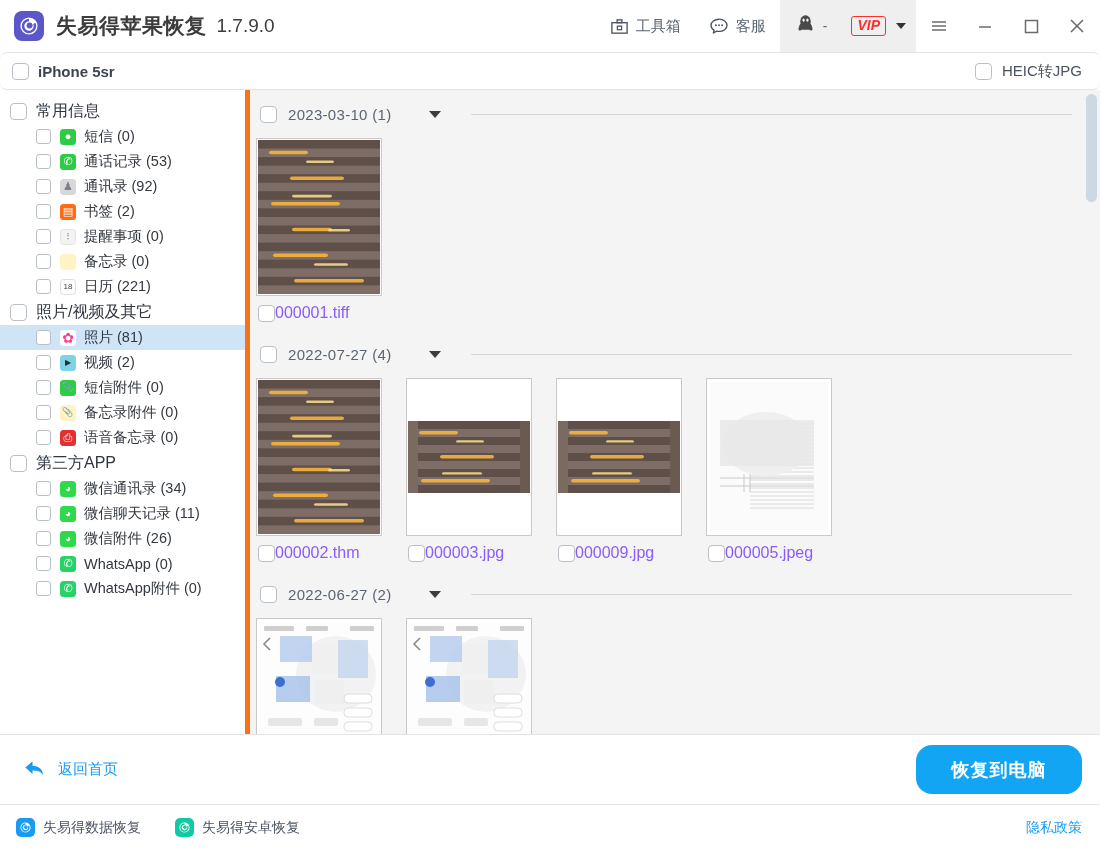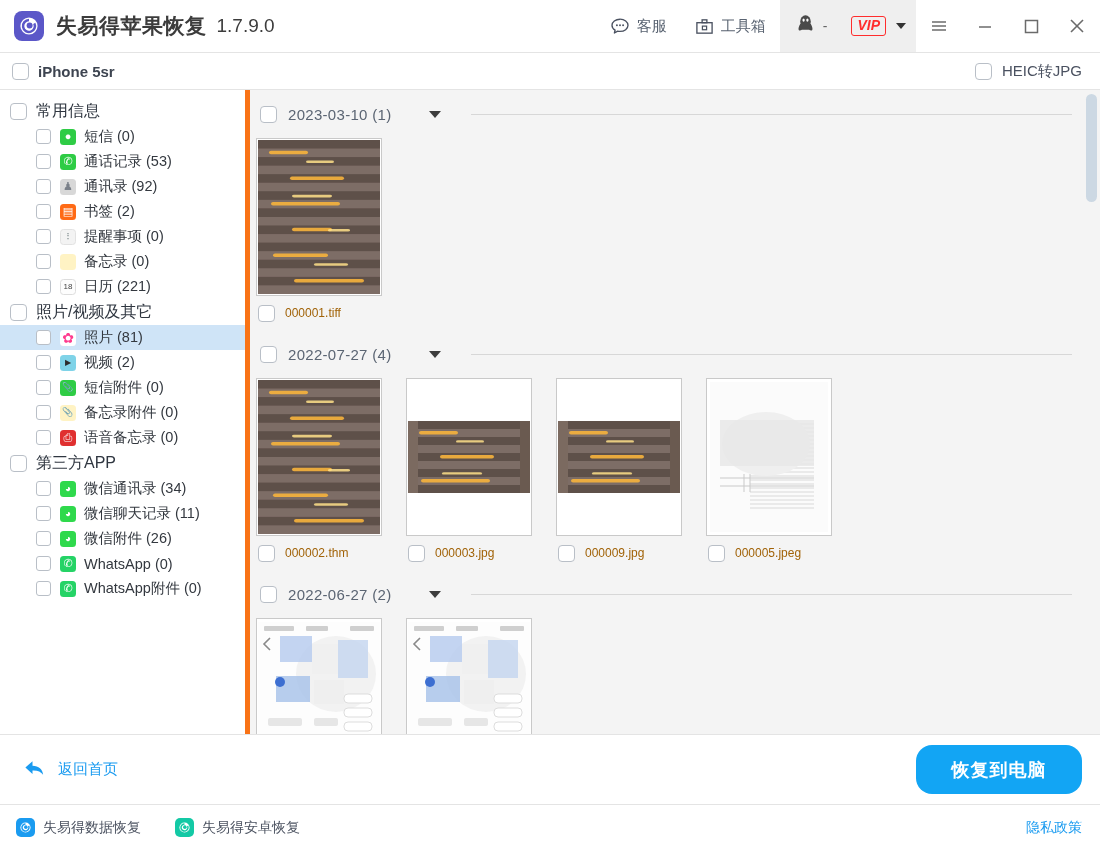--- a/index.html
+++ b/index.html
@@ -53,21 +53,21 @@
   .win-btn {
     width: 46px; height: 52px; display: flex; align-items: center; justify-content: center;
     cursor: default;
   }
   .win-btn svg { display: block; }
 
   
   .devicebar {
     flex: 0 0 38px; height: 38px; display: flex; align-items: center;
     border-top: 1px solid #e4e4e4; border-bottom: 1px solid #e4e4e4;
-    background: #fff; padding: 0 18px 0 12px;
+    background: #fff; padding: 0 18px 0 12px; border-radius: 7px;
   }
   .device-name { font-size: 15px; font-weight: bold; color: #3d4450; margin-left: 9px; }
   .heic { margin-left: auto; display: flex; align-items: center; }
   .heic-label { font-size: 15px; color: #4a5160; margin-left: 10px; }
 
   
   .cb {
     width: 15px; height: 15px; border: 1px solid #b9bfc7; border-radius: 3px;
     background: #fff; flex: 0 0 15px; cursor: pointer;
   }
@@ -129,21 +129,21 @@
 
   .grid { display: flex; padding-left: 6px; gap: 24px; }
   .cell { width: 126px; }
   .thumb-box {
     width: 126px; height: 158px; border: 1px solid #c9c9c9; background: #fff;
     display: flex; align-items: center; justify-content: center; overflow: hidden;
     cursor: pointer;
   }
   .thumb-inner { width: 100%; height: 100%; display: flex; align-items: center; justify-content: center; }
   .name-row { display: flex; align-items: center; height: 34px; padding-left: 2px; }
-  .name-label { font-size: 12px; color: #a16207; margin-left: 10px; }
+  .name-label { font-size: 16px; color: #8b5cf6; margin-left: 0; }
 
   .scrollbar-track {
     position: absolute; right: 3px; top: 4px; width: 11px; bottom: 4px;
   }
   .scrollbar-thumb {
     position: absolute; left: 0; width: 11px; top: 0px; height: 108px;
     background: #ccd8e3; border-radius: 6px; cursor: pointer;
   }
 
   
@@ -183,38 +183,38 @@
           <circle cx="11.6" cy="10.4" r="3" fill="#5b57c8"></circle>
         </svg>
       </div>
       <div class="brand-title">失易得苹果恢复</div>
       <div class="brand-ver">1.7.9.0</div>
     </div>
 
     <div class="tb-right">
       <div class="tb-item">
         <span>
+          <svg width="19" height="19" viewBox="0 0 20 20">
+            <rect x="2" y="6" width="16" height="11" fill="none" stroke="#4a5160" stroke-width="1.4"></rect>
+            <rect x="7.5" y="3" width="5" height="3" fill="none" stroke="#4a5160" stroke-width="1.4"></rect>
+            <rect x="7.8" y="9.6" width="4.4" height="3.8" fill="none" stroke="#4a5160" stroke-width="1.3"></rect>
+          </svg>
+        </span>
+        <span>工具箱</span>
+      </div>
+      <div class="tb-item">
+        <span>
           <svg width="20" height="19" viewBox="0 0 20 19">
             <path d="M10 2.2c-4.5 0-8 2.7-8 6.1 0 2 1.2 3.8 3.1 4.9L4.4 16l3.3-1.8c.74.16 1.5.24 2.3.24 4.5 0 8-2.7 8-6.1S14.5 2.2 10 2.2z" fill="none" stroke="#4a5160" stroke-width="1.35" stroke-linejoin="round"></path>
             <circle cx="6.9" cy="8.3" r="0.95" fill="#4a5160"></circle>
             <circle cx="10" cy="8.3" r="0.95" fill="#4a5160"></circle>
             <circle cx="13.1" cy="8.3" r="0.95" fill="#4a5160"></circle>
           </svg>
         </span>
         <span>客服</span>
-      </div>
-      <div class="tb-item">
-        <span>
-          <svg width="19" height="19" viewBox="0 0 20 20">
-            <rect x="2" y="6" width="16" height="11" fill="none" stroke="#4a5160" stroke-width="1.4"></rect>
-            <rect x="7.5" y="3" width="5" height="3" fill="none" stroke="#4a5160" stroke-width="1.4"></rect>
-            <rect x="7.8" y="9.6" width="4.4" height="3.8" fill="none" stroke="#4a5160" stroke-width="1.3"></rect>
-          </svg>
-        </span>
-        <span>工具箱</span>
       </div>
 
       <div class="tb-account">
         <span>
           <svg width="19" height="22" viewBox="0 0 20 23">
             <ellipse cx="10" cy="9" rx="5.6" ry="6.6" fill="#4a4a4a"></ellipse>
             <path d="M4.4 11.5c-1.4 2.6-2.2 5.1-1.5 6.3.7 1.2 2.4.5 3.3-.3h7.6c.9.8 2.6 1.5 3.3.3.7-1.2-.1-3.7-1.5-6.3z" fill="#4a4a4a"></path>
             <ellipse cx="8" cy="7.4" rx="1.2" ry="1.7" fill="#fff"></ellipse>
             <ellipse cx="12" cy="7.4" rx="1.2" ry="1.7" fill="#fff"></ellipse>
           </svg>

